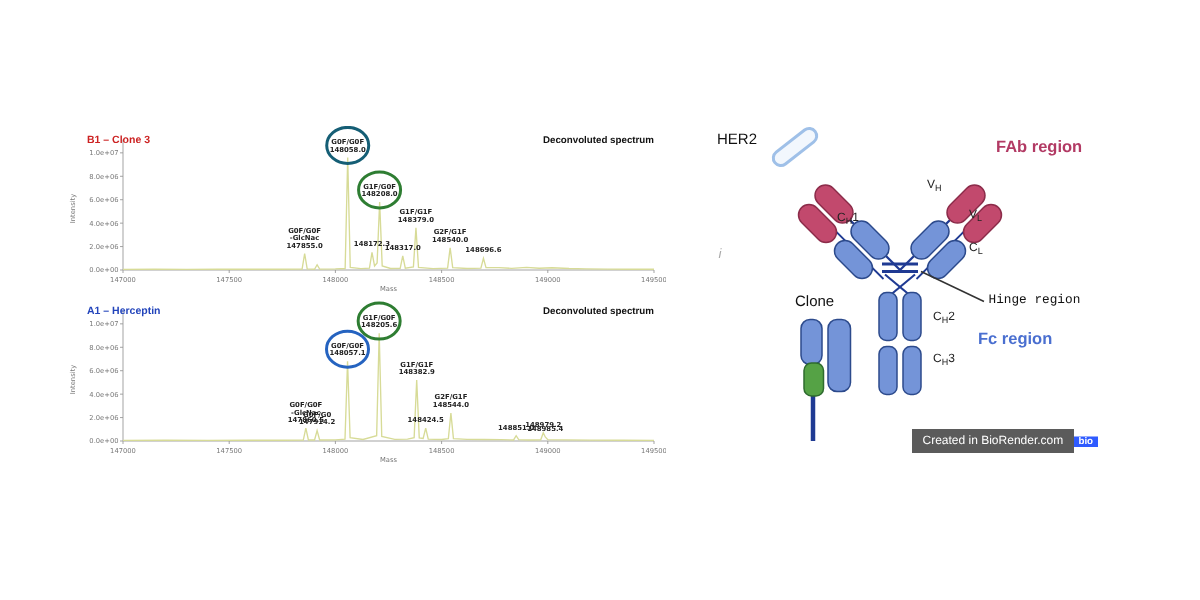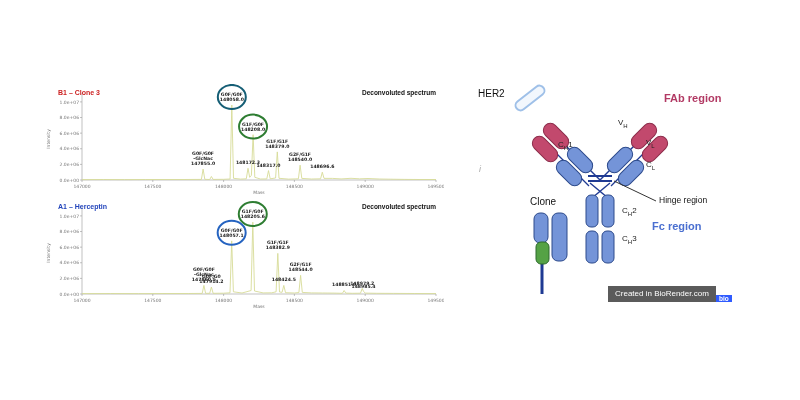--- a/index.html
+++ b/index.html
@@ -11,25 +11,25 @@
   .ttl{font-size:7px;font-weight:bold}
   .corner{font-size:6.5px;font-weight:bold;fill:#111}
   .diagram{position:absolute;left:478px;top:82px;width:306px;height:228px}
   .diagram svg{position:absolute;left:0;top:0;z-index:1}
   .dlabel{position:absolute;z-index:2;font-size:8px;color:#222;white-space:nowrap}
   .dlabel sub{font-size:6px}
   .big{font-size:10px;color:#111}
   .region{font-size:11px;font-weight:bold}
   .fab{color:var(--fab)}
   .fcr{color:var(--fc)}
-  .mono{font-family:Liberation Sans, sans-serif;font-size:8.5px;color:#111}
+  .mono{font-family:Liberation Mono, monospace;font-size:8.5px;color:#111}
   .ligand{position:absolute;z-index:2;left:34px;top:10px;width:36px;height:12px;
     border:2.5px solid #9fc0e8;border-radius:7px;background:#f2f7fd;transform:rotate(-38deg)}
   .info-icon{position:absolute;left:1px;top:82px;z-index:2;color:#aaa;font-size:9px;font-style:italic}
-  .watermark{position:absolute;z-index:3;left:130px;top:204px;height:16px;display:flex;align-items:flex-end}
+  .watermark{position:absolute;z-index:3;left:130px;top:204px;height:16px;display:flex;align-items:center}
   .wm-text{background:var(--wm-bg);color:#fff;font-size:8px;line-height:16px;padding:0 7px;white-space:nowrap}
   .wm-logo{width:16px;background:var(--wm-logo);color:#fff;font-size:6.5px;font-weight:bold;
     display:flex;align-items:center;justify-content:center}
   .dom-b{fill:var(--dom-blue);stroke:#2c4a8c;stroke-width:1}
   .dom-r{fill:var(--dom-red);stroke:#8c2c4a;stroke-width:1}
   .grn{fill:var(--green);stroke:#2e6b2e;stroke-width:1}
   .nv{stroke:var(--navy)}
 </style>
 </head>
 <body>

